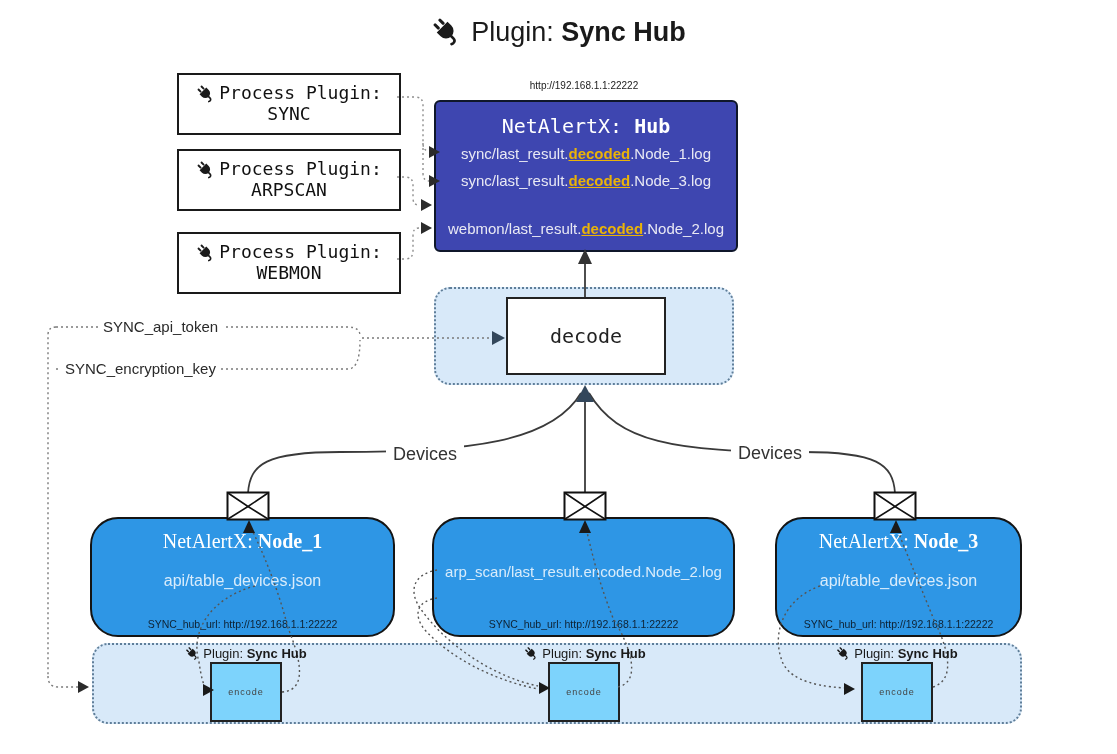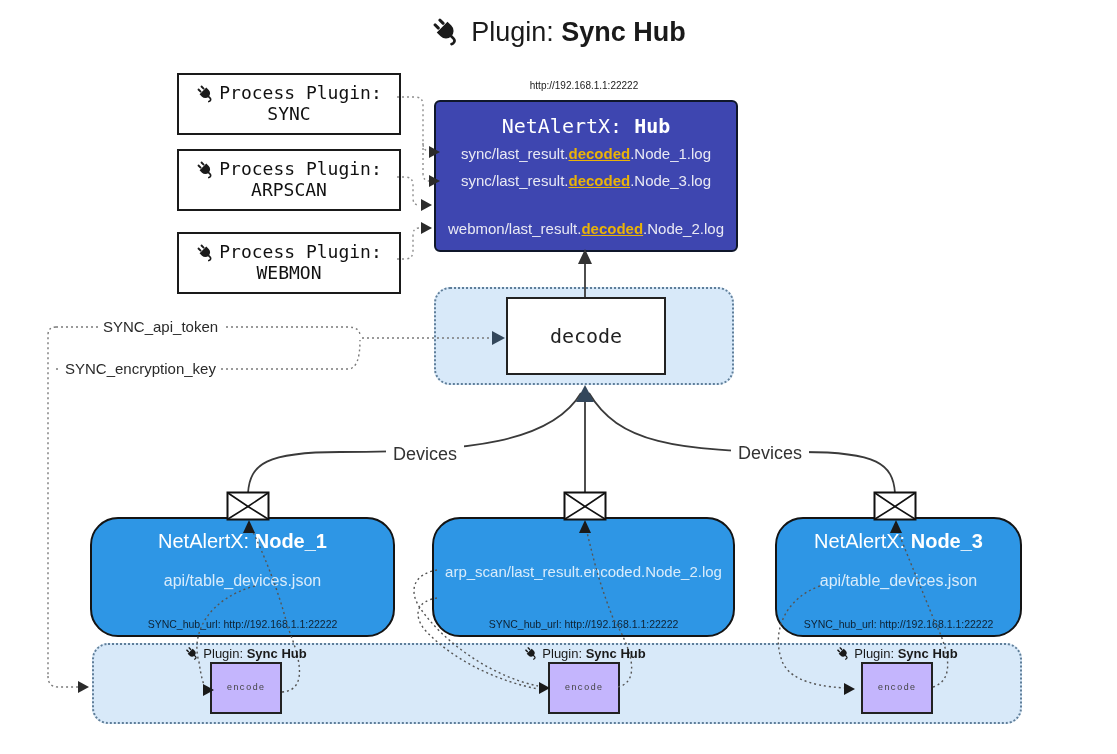--- a/index.html
+++ b/index.html
@@ -46,37 +46,37 @@
   
   .edge-label{position:absolute;font-size:18px;color:#333;background:#fff;
               padding:0 7px;z-index:5;white-space:nowrap;}
   .edge-label-center{position:absolute;left:472px;top:459px;width:250px;text-align:center;
               font-size:14px;color:#333;z-index:5;white-space:nowrap;}
 
   
   .node{position:absolute;top:517px;height:120px;background:#2E96E5;
         border:2px solid #141414;border-radius:28px;box-sizing:border-box;z-index:1;}
   .node-title{position:absolute;top:11px;left:0;width:100%;text-align:center;
-              font-family:Liberation Sans, sans-serif;font-size:20px;color:#fff;
+              font-family:Liberation Serif, serif;font-size:20px;color:#fff;
               white-space:nowrap;}
   .node-line{position:absolute;left:0;width:100%;text-align:center;
              color:#D9ECFB;white-space:nowrap;}
   .node-url{position:absolute;top:99px;left:0;width:100%;text-align:center;
             font-size:10.5px;color:#0e2233;}
 
   
   .encode-wrap{position:absolute;left:92px;top:643px;width:930px;height:81px;
                background:#D8E9F9;border:2px dotted #5F7E99;border-radius:16px;
                box-sizing:border-box;z-index:1;}
   .enc-label{position:absolute;top:646px;width:180px;display:flex;align-items:center;
              justify-content:center;gap:3px;font-size:13px;color:#1a1a1a;z-index:4;
              white-space:nowrap;}
-  .enc-box{position:absolute;top:662px;width:72px;height:52px;background:#c4b5fd;
+  .enc-box{position:absolute;top:662px;width:72px;height:60px;background:#7dd3fc;
            border:2px solid #222;box-sizing:border-box;display:flex;align-items:center;
-           justify-content:center;font-family:Liberation Mono, monospace;
+           justify-content:center;font-family:Liberation Sans, sans-serif;
            font-size:9px;letter-spacing:1px;color:#444;z-index:2;}
 
   
   .connector-svg{position:absolute;left:0;top:0;width:1117px;height:754px;
                  z-index:3;pointer-events:none;}
   .envelope{position:absolute;z-index:4;}
   .plug-ico{flex:0 0 auto;}
 </style>
 </head>
 <body>

